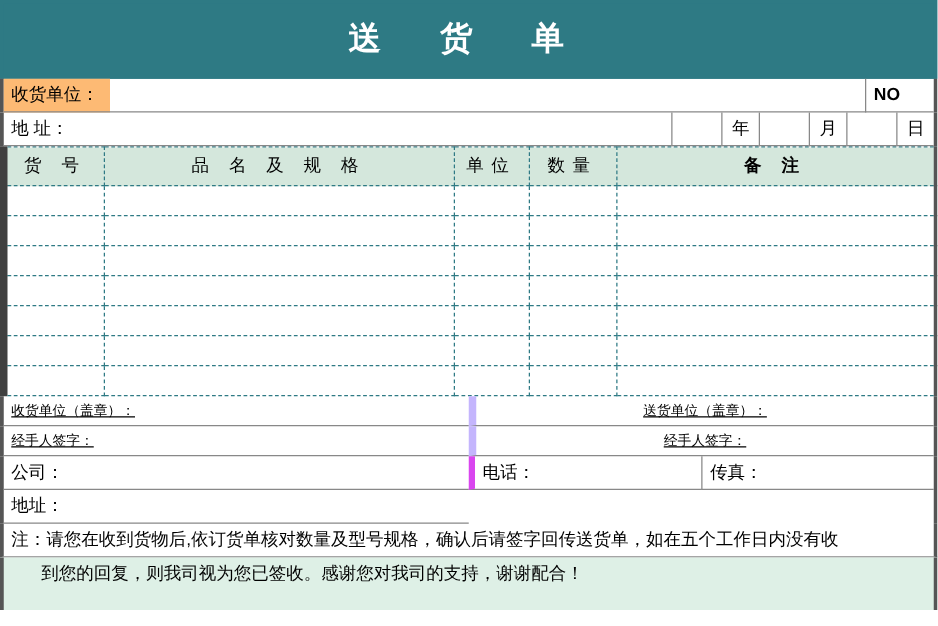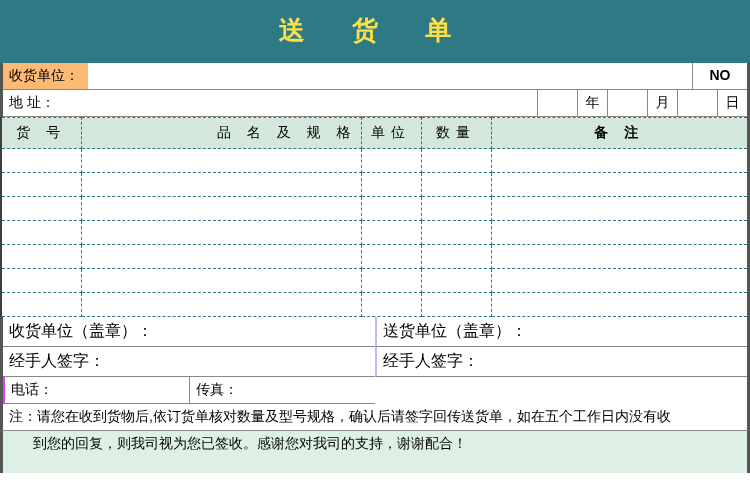--- a/index.html
+++ b/index.html
@@ -1,40 +1,40 @@
 <!DOCTYPE html>
 <html><head>
 <meta charset="utf-8">
 <style>
 * { box-sizing: border-box; margin: 0; padding: 0; }
 body { font-family: "Microsoft YaHei", SimSun, sans-serif; background: #fff; width: 750px; }
-.title-bar { background: #2e7a84; color: #fde047; text-align: center; padding: 10px 0 12px 0; font-size: 26px; font-weight: bold; letter-spacing: 20px; border: 3px solid #2e7a84; }
+.title-bar { background: #2e7a84; color: #ffffff; text-align: center; padding: 10px 0 12px 0; font-size: 26px; font-weight: bold; letter-spacing: 20px; border: 3px solid #2e7a84; }
 .info-row { display: flex; border-left: 3px solid #555; border-right: 3px solid #555; }
 .info-row > div { border-bottom: 1px solid #888; padding: 4px 6px; font-size: 14px; }
 .info-row .label { width: 85px; background: #fdba74; }
 .info-row .value { flex: 1; }
-.info-row .no-box { width: 55px; text-align: center; font-weight: bold; border-left: 1px solid #888; }
+.info-row .no-box { width: 55px; font-weight: bold; border-left: 1px solid #888; }
 .date-row { display: flex; border-left: 3px solid #555; border-right: 3px solid #555; }
 .date-row > div { border-bottom: 1px solid #888; padding: 4px 6px; font-size: 14px; }
 .date-row .label { width: 85px; }
 .date-row .spacer { flex: 1; }
 .date-row .dcell { width: 40px; border-left: 1px solid #888; text-align: right; }
 .date-row .dlabel { width: 30px; border-left: 1px solid #888; text-align: center; }
-table { width: 100%; border-collapse: collapse; border-left: 2px solid #404040; border-right: 3px solid #555; }
+table { width: 100%; border-collapse: collapse; border-left: 6px solid #404040; border-right: 3px solid #555; }
 th { background: #d4e7dc; border: 1px dashed #2e7a84; padding: 6px 4px; font-size: 14px; font-weight: normal; letter-spacing: 6px; text-align: center; }
 td { border: 1px dashed #2e7a84; height: 24px; font-size: 13px; }
-.c1 { width: 80px; } .c2 { width: 280px; text-align: right; } .c3 { width: 60px; } .c4 { width: 70px; } .c5 { width: auto; font-weight: bold; }
+.c1 { width: 80px; } .c2 { width: 280px; } .c3 { width: 60px; } .c4 { width: 70px; } .c5 { width: auto; font-weight: bold; }
 .sig-row { display: flex; border-left: 3px solid #555; border-right: 3px solid #555; }
-.sig-row > div { border-bottom: 1px solid #888; padding: 4px 6px; font-size: 16px; }
+.sig-row > div { border-bottom: 1px solid #888; padding: 4px 6px; font-size: 11px; text-decoration: underline; }
 .sig-row .left { width: 50%; }
-.sig-row .right { width: 50%; border-left: 2px solid #c4b5fd; }
+.sig-row .right { width: 50%; border-left: 6px solid #c4b5fd; text-align: center; }
 .company-row { display: flex; border-left: 3px solid #555; border-right: 3px solid #555; }
 .company-row > div { border-bottom: 1px solid #888; padding: 4px 6px; font-size: 14px; }
 .company-row .a { width: 50%; display: flex; }
-.company-row .b { width: 25%; border-left: 2px solid #d946ef; display: flex; }
+.company-row .b { width: 25%; border-left: 5px solid #d946ef; display: flex; }
 .company-row .c { width: 25%; border-left: 1px solid #888; display: flex; }
 .company-row .lbl { min-width: 50px; }
 .note { border-left: 3px solid #555; border-right: 3px solid #555; padding: 4px 6px; font-size: 14px; border-bottom: 1px solid #888; }
 .note2 { border-left: 3px solid #555; border-right: 3px solid #555; padding: 4px 6px 20px 30px; font-size: 14px; background: #def0e6; }
 </style>
 </head>
 <body>
 
 <div class="title-bar">送 货 单</div>
 
@@ -121,24 +121,30 @@
 <div class="sig-row">
   <div class="left">收货单位（盖章）：</div>
   <div class="right">送货单位（盖章）：</div>
 </div>
 <div class="sig-row">
   <div class="left">经手人签字：</div>
   <div class="right">经手人签字：</div>
 </div>
 
 <div class="company-row">
+  <div class="a">
+      <span class="lbl">公司：</span>
+    </div>
   <div class="b">
       <span class="lbl">电话：</span>
     </div>
   <div class="c">
       <span class="lbl">传真：</span>
     </div>
 </div>
 <div class="company-row">
+  <div class="a">
+      <span class="lbl">地址：</span>
+    </div>
 </div>
 
 <div class="note">注：请您在收到货物后,依订货单核对数量及型号规格，确认后请签字回传送货单，如在五个工作日内没有收</div>
 <div class="note2">到您的回复，则我司视为您已签收。感谢您对我司的支持，谢谢配合！</div>
 
 </body></html>

